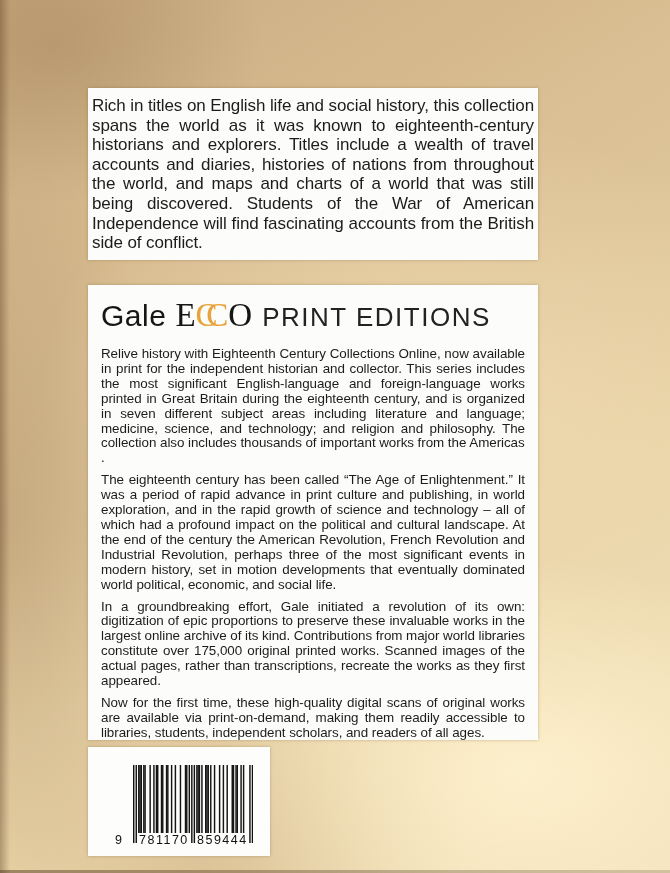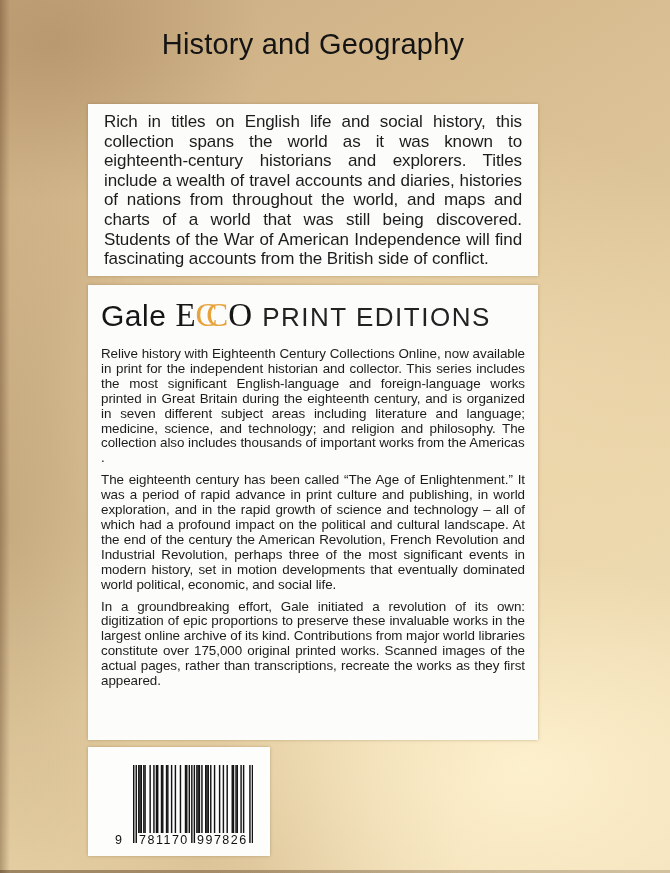--- a/index.html
+++ b/index.html
@@ -17,21 +17,21 @@
   .cover::before{content:"";position:absolute;top:0;bottom:0;left:0;width:10px;
     background:linear-gradient(90deg,rgba(80,50,25,.35),rgba(80,50,25,0));z-index:5;}
   .cover::after{content:"";position:absolute;left:0;right:0;bottom:0;height:3px;
     background:linear-gradient(90deg,rgba(70,45,20,.45),rgba(70,45,20,.20));z-index:5;}
 
   .title{position:absolute;top:28px;left:88px;width:450px;text-align:center;
     font-size:29px;color:#141414;letter-spacing:.2px;}
 
   .box{position:absolute;left:88px;width:450px;background:#fcfcfa;
     box-shadow:0 0 3px rgba(110,80,45,.35);box-sizing:border-box;}
-  .box1{top:104px;height:172px;padding:8px 16px;overflow:hidden;}
+  .box1{top:88px;height:172px;padding:8px 4px;overflow:hidden;}
   .box1 p{margin:0;font-size:17px;line-height:19.6px;text-align:justify;
     color:#1c1c1c;letter-spacing:-0.1px;}
 
   .box2{top:285px;height:455px;padding:10px 13px;overflow:hidden;}
   .logo{margin:2px 0 13px 0;white-space:nowrap;}
   .logo .gale{font-size:30px;color:#161616;letter-spacing:.5px;}
   .logo .ecco{font-family:"Liberation Serif","DejaVu Serif",serif;font-size:33px;color:#161616;margin-left:9px;}
   .logo .ecco .c{color:#e7a43c;}
   .logo .ecco .c2{margin-left:-0.34em;}
   .logo .suffix{font-size:26px;color:#222;margin-left:10px;letter-spacing:1.5px;}
@@ -47,34 +47,34 @@
     letter-spacing:1.5px;white-space:nowrap;}
   .bc-d0{left:27px;letter-spacing:0;}
   .bc-g1{left:51px;text-align:right;}
   .bc-g2{left:109px;}
 </style>
 </head>
 <body>
 
 <div class="cover">
 
-  <div class="title">History and Geography</div>
 
   <div class="box box1">
     <p>Rich in titles on English life and social history, this collection spans the world as it was known to eighteenth-century historians and explorers. Titles include a wealth of travel accounts and diaries, histories of nations from throughout the world, and maps and charts of a world that was still being discovered. Students of the War of American Independence will find fascinating accounts from the British side of conflict.</p>
   </div>
 
   <div class="box box2">
     <div class="logo">
       <span class="gale">Gale</span><span class="ecco"><span>E</span><span class="c c1">C</span><span class="c c2">C</span><span>O</span></span><span class="suffix">PRINT EDITIONS</span>
     </div>
     <p class="para first">Relive history with Eighteenth Century Collections Online, now available in print for the independent historian and collector. This series includes the most significant English-language and foreign-language works printed in Great Britain during the eighteenth century, and is organized in seven different subject areas including literature and language; medicine, science, and technology; and religion and philosophy. The collection also includes thousands of important works from the Americas</p>
     <p class="para dot">.</p>
     <p class="para">The eighteenth century has been called “The Age of Enlightenment.” It was a period of rapid advance in print culture and publishing, in world exploration, and in the rapid growth of science and technology – all of which had a profound impact on the political and cultural landscape. At the end of the century the American Revolution, French Revolution and Industrial Revolution, perhaps three of the most significant events in modern history, set in motion developments that eventually dominated world political, economic, and social life.</p>
     <p class="para">In a groundbreaking effort, Gale initiated a revolution of its own: digitization of epic proportions to preserve these invaluable works in the largest online archive of its kind. Contributions from major world libraries constitute over 175,000 original printed works. Scanned images of the actual pages, rather than transcriptions, recreate the works as they first appeared.</p>
+    <p class="para">Now for the first time, these high-quality digital scans of original works are available via print-on-demand, making them readily accessible to libraries, students, independent scholars, and readers of all ages.</p>
   </div>
 
   <div class="barcode-box">
     <svg width="120" height="78" viewBox="0 0 120 78">
         <rect x="0.00" y="0" width="1.44" height="78" fill="#131313"></rect>
         <rect x="2.53" y="0" width="1.44" height="78" fill="#131313"></rect>
         <rect x="5.05" y="0" width="1.44" height="68" fill="#131313"></rect>
         <rect x="6.32" y="0" width="1.44" height="68" fill="#131313"></rect>
         <rect x="7.58" y="0" width="1.44" height="68" fill="#131313"></rect>
         <rect x="10.11" y="0" width="1.44" height="68" fill="#131313"></rect>
@@ -111,16 +111,16 @@
         <rect x="99.79" y="0" width="1.44" height="68" fill="#131313"></rect>
         <rect x="102.32" y="0" width="1.44" height="68" fill="#131313"></rect>
         <rect x="103.58" y="0" width="1.44" height="68" fill="#131313"></rect>
         <rect x="107.37" y="0" width="1.44" height="68" fill="#131313"></rect>
         <rect x="109.89" y="0" width="1.44" height="68" fill="#131313"></rect>
         <rect x="116.21" y="0" width="1.44" height="78" fill="#131313"></rect>
         <rect x="118.74" y="0" width="1.44" height="78" fill="#131313"></rect>
       </svg>
     <span class="bc-digit bc-d0">9</span>
     <span class="bc-digit bc-g1">781170</span>
-    <span class="bc-digit bc-g2">997826</span>
+    <span class="bc-digit bc-g2">859444</span>
   </div>
 
 </div>
 
 </body></html>

